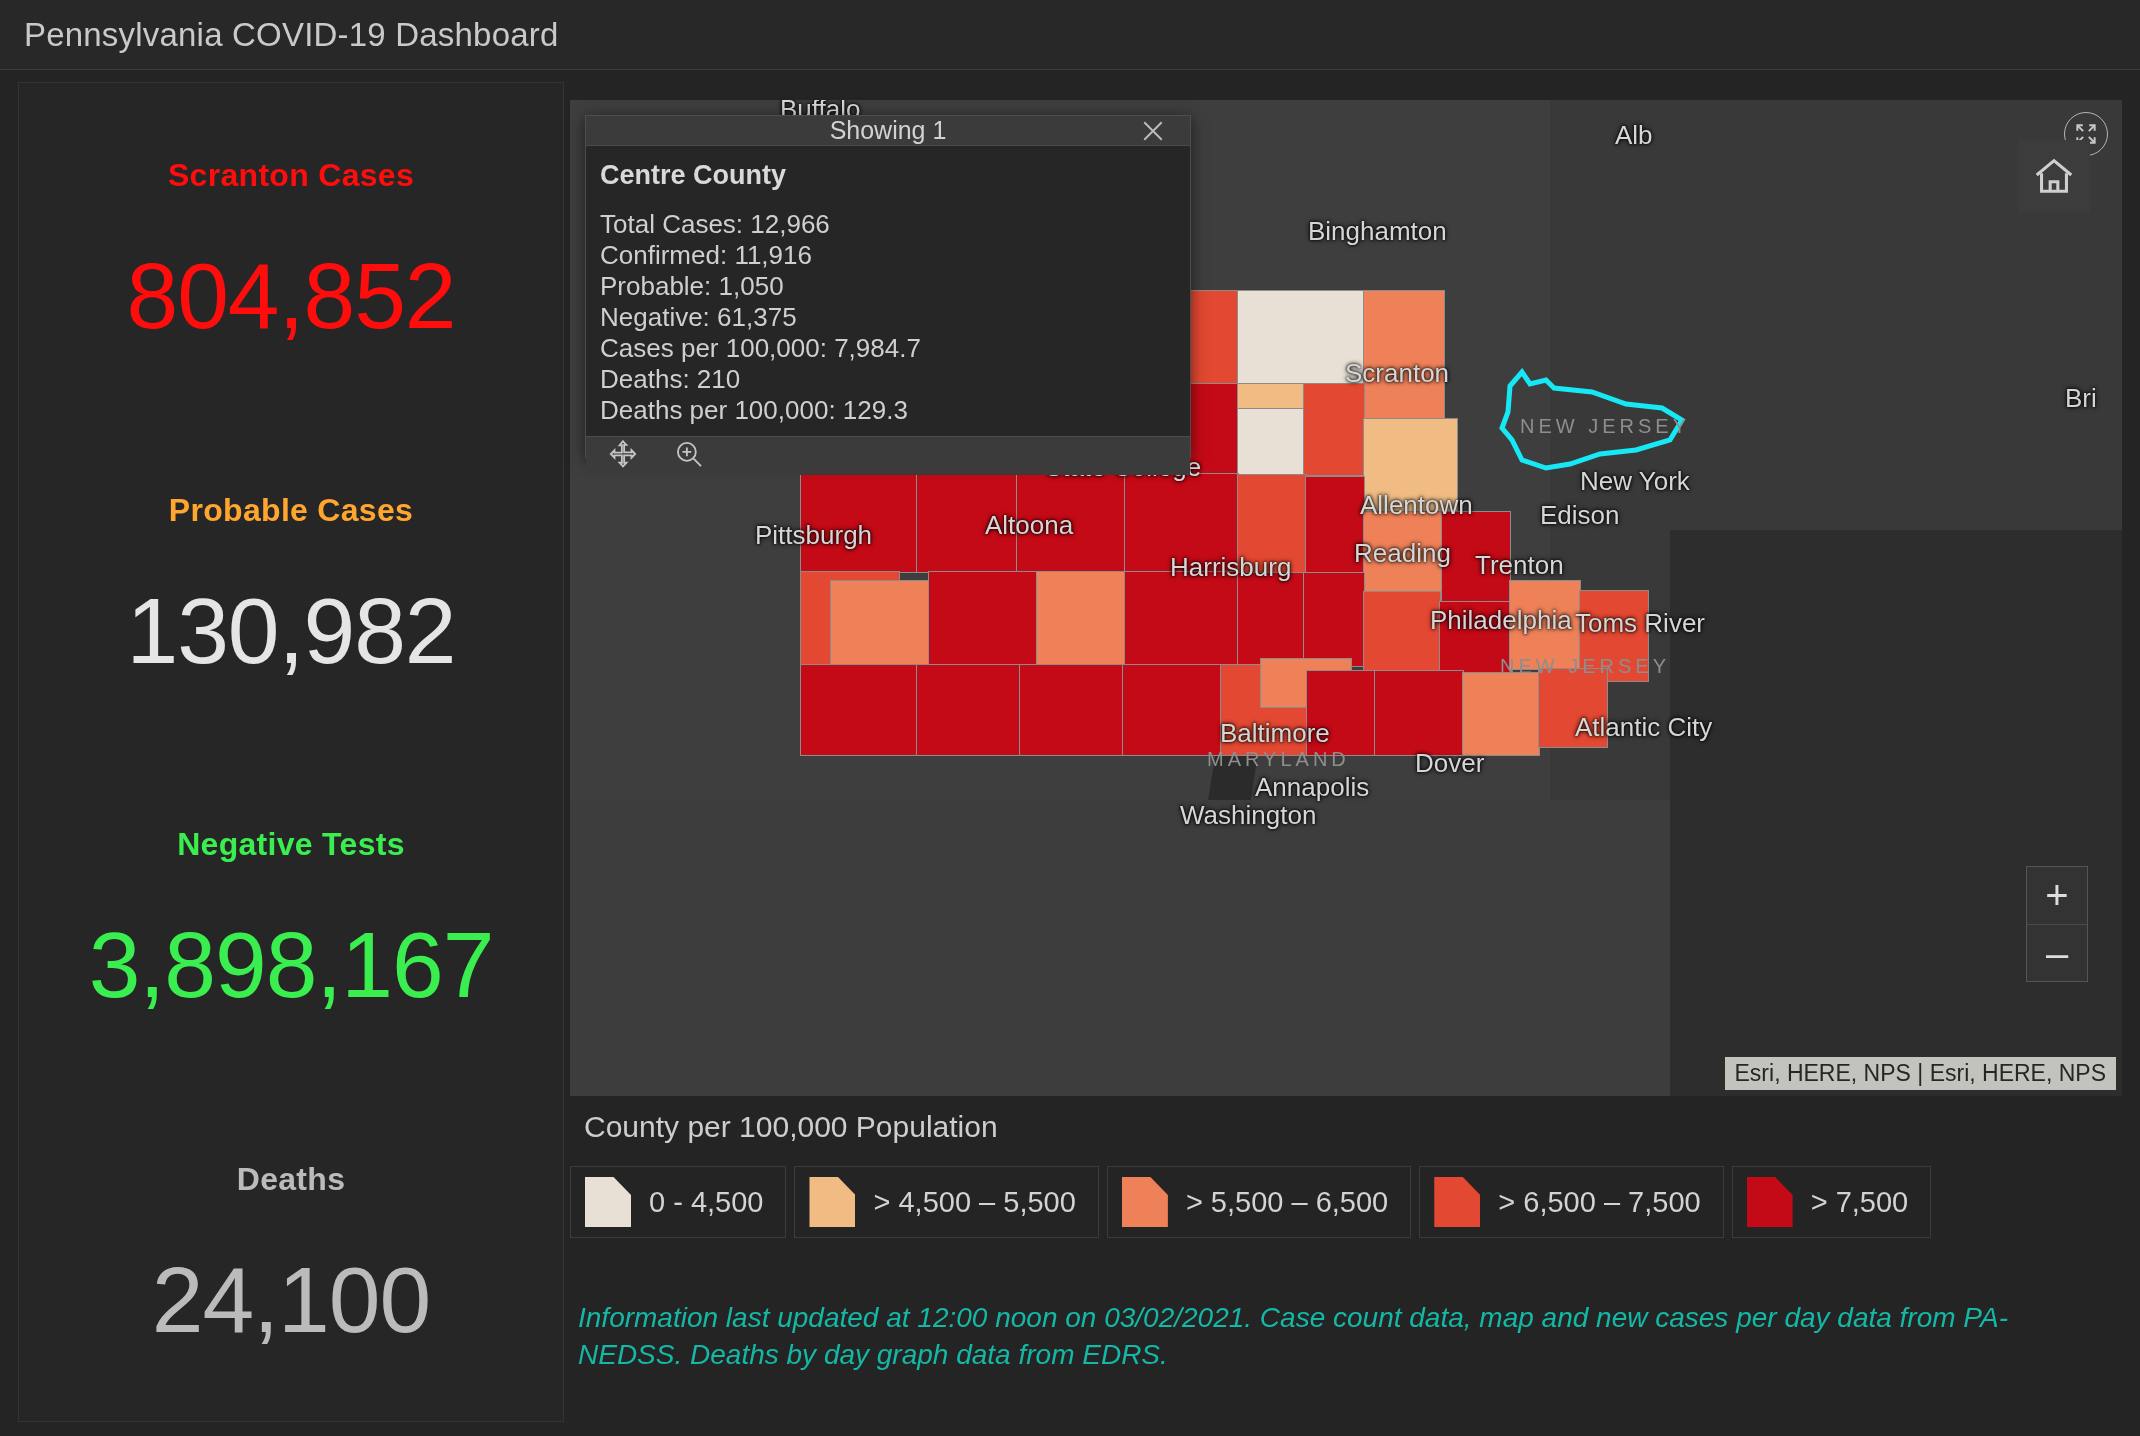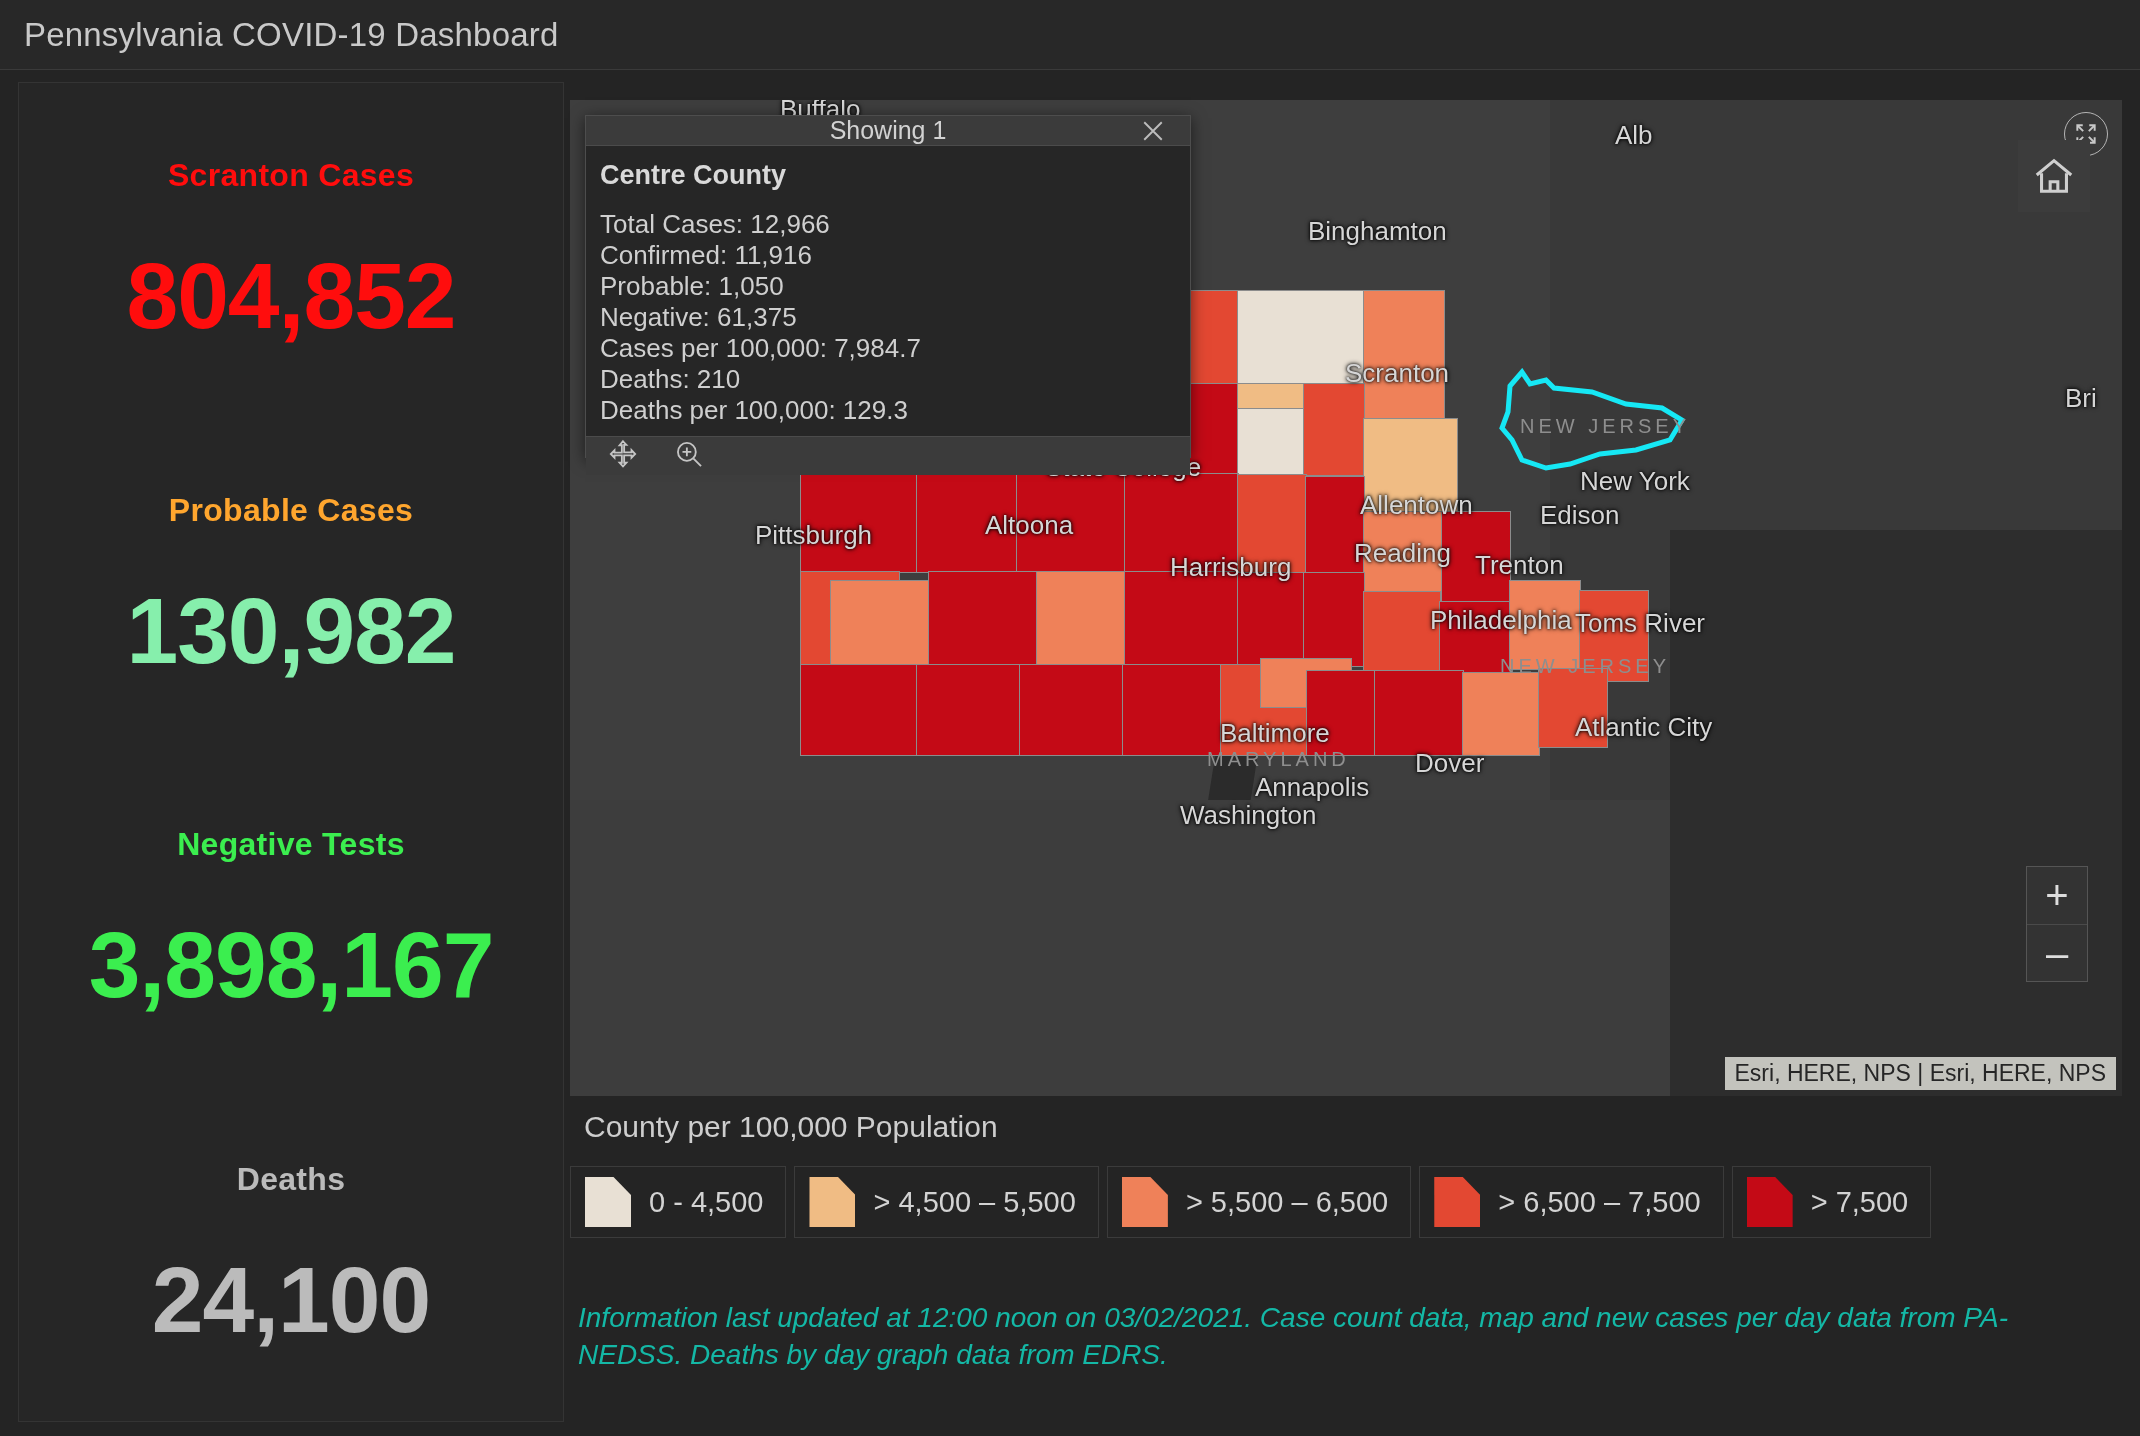--- a/index.html
+++ b/index.html
@@ -17,21 +17,21 @@
   .header-title { font-size:33px; color:#c9c9c9; letter-spacing:.2px; font-weight:400; }
 
   
   .kpi-panel {
     position:absolute; left:18px; top:82px; width:546px; height:1340px;
     background:#262626; border:1px solid #343434;
     display:flex; flex-direction:column; justify-content:flex-start;
   }
   .kpi { height:335px; display:flex; flex-direction:column; align-items:center; justify-content:center; }
   .kpi-label { font-size:32px; font-weight:bold; letter-spacing:.3px; }
-  .kpi-value { font-size:93px; font-weight:bold; line-height:1; margin-top:56px; letter-spacing:-1px; }
+  .kpi-value { font-size:93px; font-weight:normal; line-height:1; margin-top:56px; letter-spacing:-1px; }
 
   
   .map-wrap {
     position:absolute; left:570px; top:100px; width:1552px; height:996px;
     background:#3a3a3a; overflow:hidden;
   }
   .basemap { position:absolute; inset:0; background:#3e3e3e; }
   .water { position:absolute; background:#2b2b2b; }
   .pa-block {
     position:absolute; left:230px; top:190px; width:1050px; height:505px;
@@ -113,21 +113,21 @@
     <div class="header-title">Pennsylvania COVID-19 Dashboard</div>
   </div>
 
   <div class="kpi-panel" id="kpi-panel">
       <div class="kpi">
         <div class="kpi-label" style="color: rgb(255, 13, 13);">Scranton Cases</div>
         <div class="kpi-value" style="color: rgb(255, 13, 13);">804,852</div>
       </div>
       <div class="kpi">
         <div class="kpi-label" style="color: rgb(255, 166, 46);">Probable Cases</div>
-        <div class="kpi-value" style="color: #86efac;">130,982</div>
+        <div class="kpi-value" style="color: #e5e5e5;">130,982</div>
       </div>
       <div class="kpi">
         <div class="kpi-label" style="color: rgb(59, 238, 79);">Negative Tests</div>
         <div class="kpi-value" style="color: rgb(59, 238, 79);">3,898,167</div>
       </div>
       <div class="kpi">
         <div class="kpi-label" style="color: rgb(187, 187, 187);">Deaths</div>
         <div class="kpi-value" style="color: rgb(187, 187, 187);">24,100</div>
       </div>
     </div>

